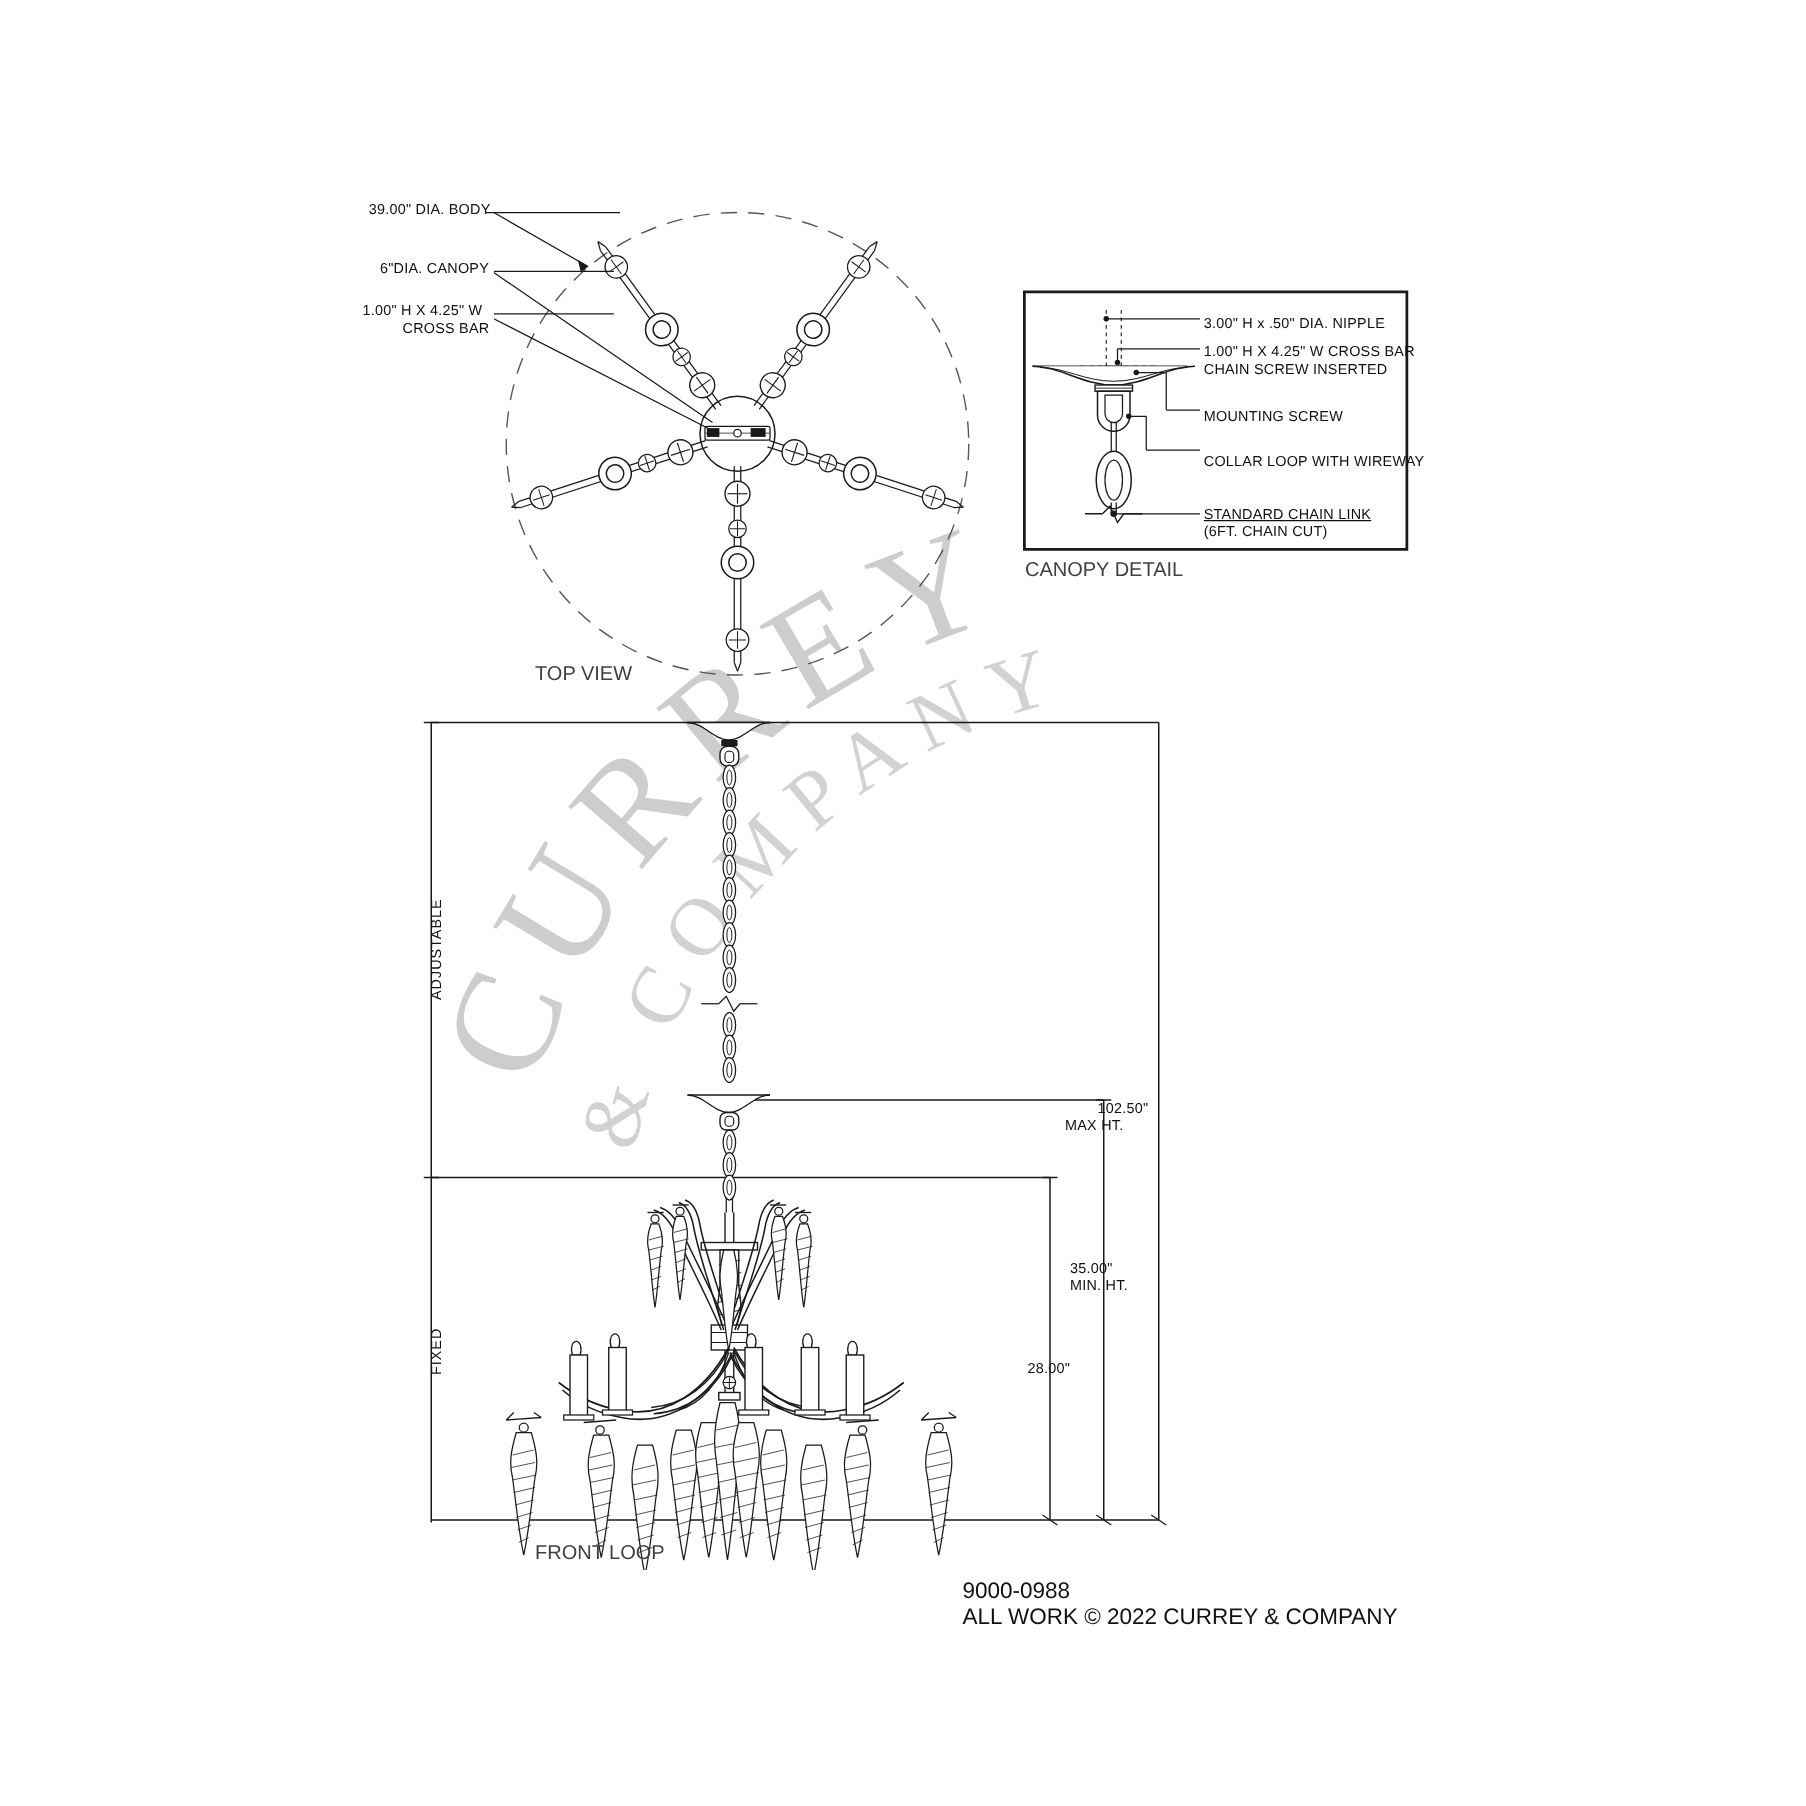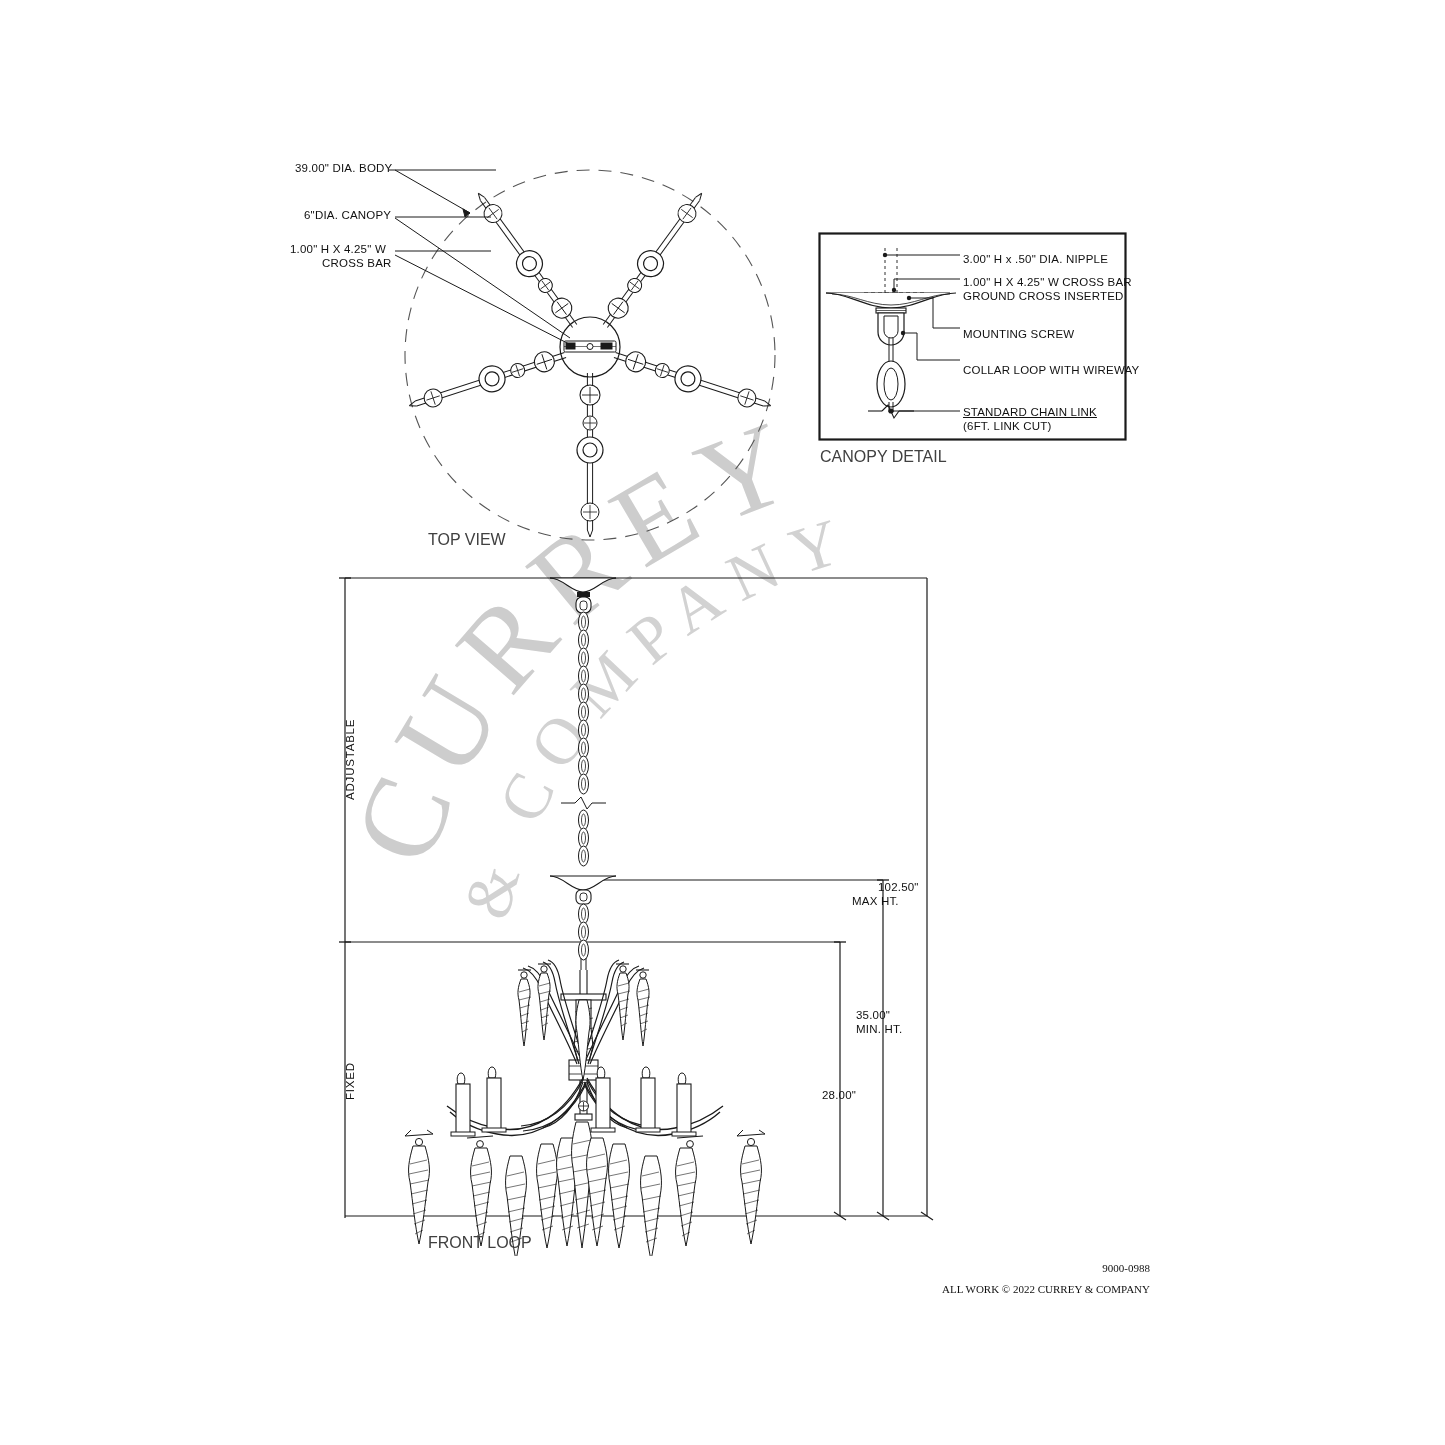--- a/index.html
+++ b/index.html
@@ -33,25 +33,25 @@
   }
   .viewtitle {
     position: absolute;
     font-family: "Liberation Sans", sans-serif;
     font-size: 16px;
     color: #404040;
     white-space: pre;
   }
   .footer {
     position: absolute;
-    font-family: Liberation Serif, serif;
-    font-size: 11px;
+    font-family: Liberation Sans, sans-serif;
+    font-size: 18px;
     color: #111;
     white-space: pre;
-    text-align: right;
+    text-align: left;
   }
   .vrot {
     position: absolute;
     font-size: 11.5px;
     color: #111;
     white-space: pre;
     transform-origin: 0 0;
     transform: rotate(-90deg);
     letter-spacing: 0.8px;
   }
@@ -258,25 +258,25 @@
       <line x1="99" y1="101" x2="99" y2="128"></line>
       <line x1="99" y1="128" x2="142" y2="128"></line>
       <circle cx="85" cy="101" r="2.2" fill="#1a1a1a" stroke="none"></circle>
       <line x1="73" y1="179" x2="142" y2="179"></line>
       <circle cx="73" cy="179" r="2.6" fill="#1a1a1a" stroke="none"></circle>
     </g>
   </svg>
 
   <div class="lbl" style="left:963px;top:252px;">3.00" H x .50" DIA. NIPPLE</div>
   <div class="lbl" style="left:963px;top:275px;">1.00" H X 4.25" W CROSS BAR</div>
-  <div class="lbl" style="left:963px;top:289px;">GROUND CROSS INSERTED</div>
+  <div class="lbl" style="left:963px;top:289px;">CHAIN SCREW INSERTED</div>
   <div class="lbl" style="left:963px;top:327px;">MOUNTING SCREW</div>
   <div class="lbl" style="left:963px;top:363px;">COLLAR LOOP WITH WIREWAY</div>
   <div class="lbl" style="left:963px;top:405px;text-decoration:underline;">STANDARD CHAIN LINK</div>
-  <div class="lbl" style="left:963px;top:419px;">(6FT. LINK CUT)</div>
+  <div class="lbl" style="left:963px;top:419px;">(6FT. CHAIN CUT)</div>
 
   <div class="viewtitle" style="left:820px;top:448px;">CANOPY DETAIL</div>
 
   <svg width="640" height="660" style="position:absolute;left:335px;top:570px;">
     <g stroke="#1a1a1a" stroke-width="1.2" fill="none">
 
       <line x1="10" y1="8" x2="592" y2="8"></line>
 
       <line x1="10" y1="8" x2="10" y2="648"></line>
 

